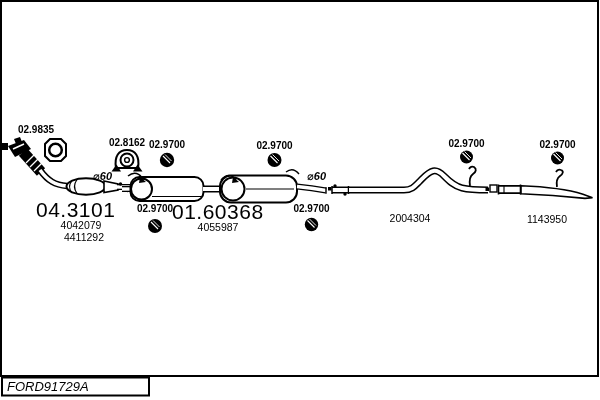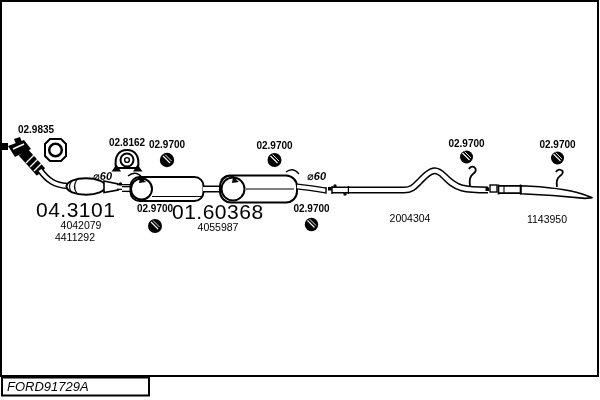--- a/index.html
+++ b/index.html
@@ -159,21 +159,21 @@
   <div class="lbl code" style="left:254px;top:141px;width:41px;">02.9700</div>
   <div class="lbl code" style="left:291px;top:204px;width:41px;">02.9700</div>
   <div class="lbl code" style="left:446px;top:139px;width:41px;">02.9700</div>
   <div class="lbl code" style="left:537px;top:140px;width:41px;">02.9700</div>
 
   <div class="lbl dia" style="left:90px;top:172px;width:22px;">⌀60</div>
   <div class="lbl dia" style="left:304px;top:172px;width:22px;">⌀60</div>
 
   <div class="lbl big" style="left:36px;top:199px;width:86px;">04.3101</div>
   <div class="lbl ref" style="left:51px;top:220px;width:60px;">4042079</div>
-  <div class="lbl ref" style="left:45px;top:231.5px;width:60px;">4411292</div>
+  <div class="lbl ref" style="left:54px;top:231.5px;width:60px;">4411292</div>
 
   <div class="lbl big" style="left:172px;top:201px;width:90px;">01.60368</div>
   <div class="lbl ref" style="left:188px;top:222px;width:60px;">4055987</div>
 
   <div class="lbl ref" style="left:380px;top:213px;width:60px;">2004304</div>
 
   <div class="lbl ref" style="left:517px;top:214px;width:60px;">1143950</div>
 
   <div class="lbl footer" style="left:7px;top:380px;">FORD91729A</div>
 </div>

